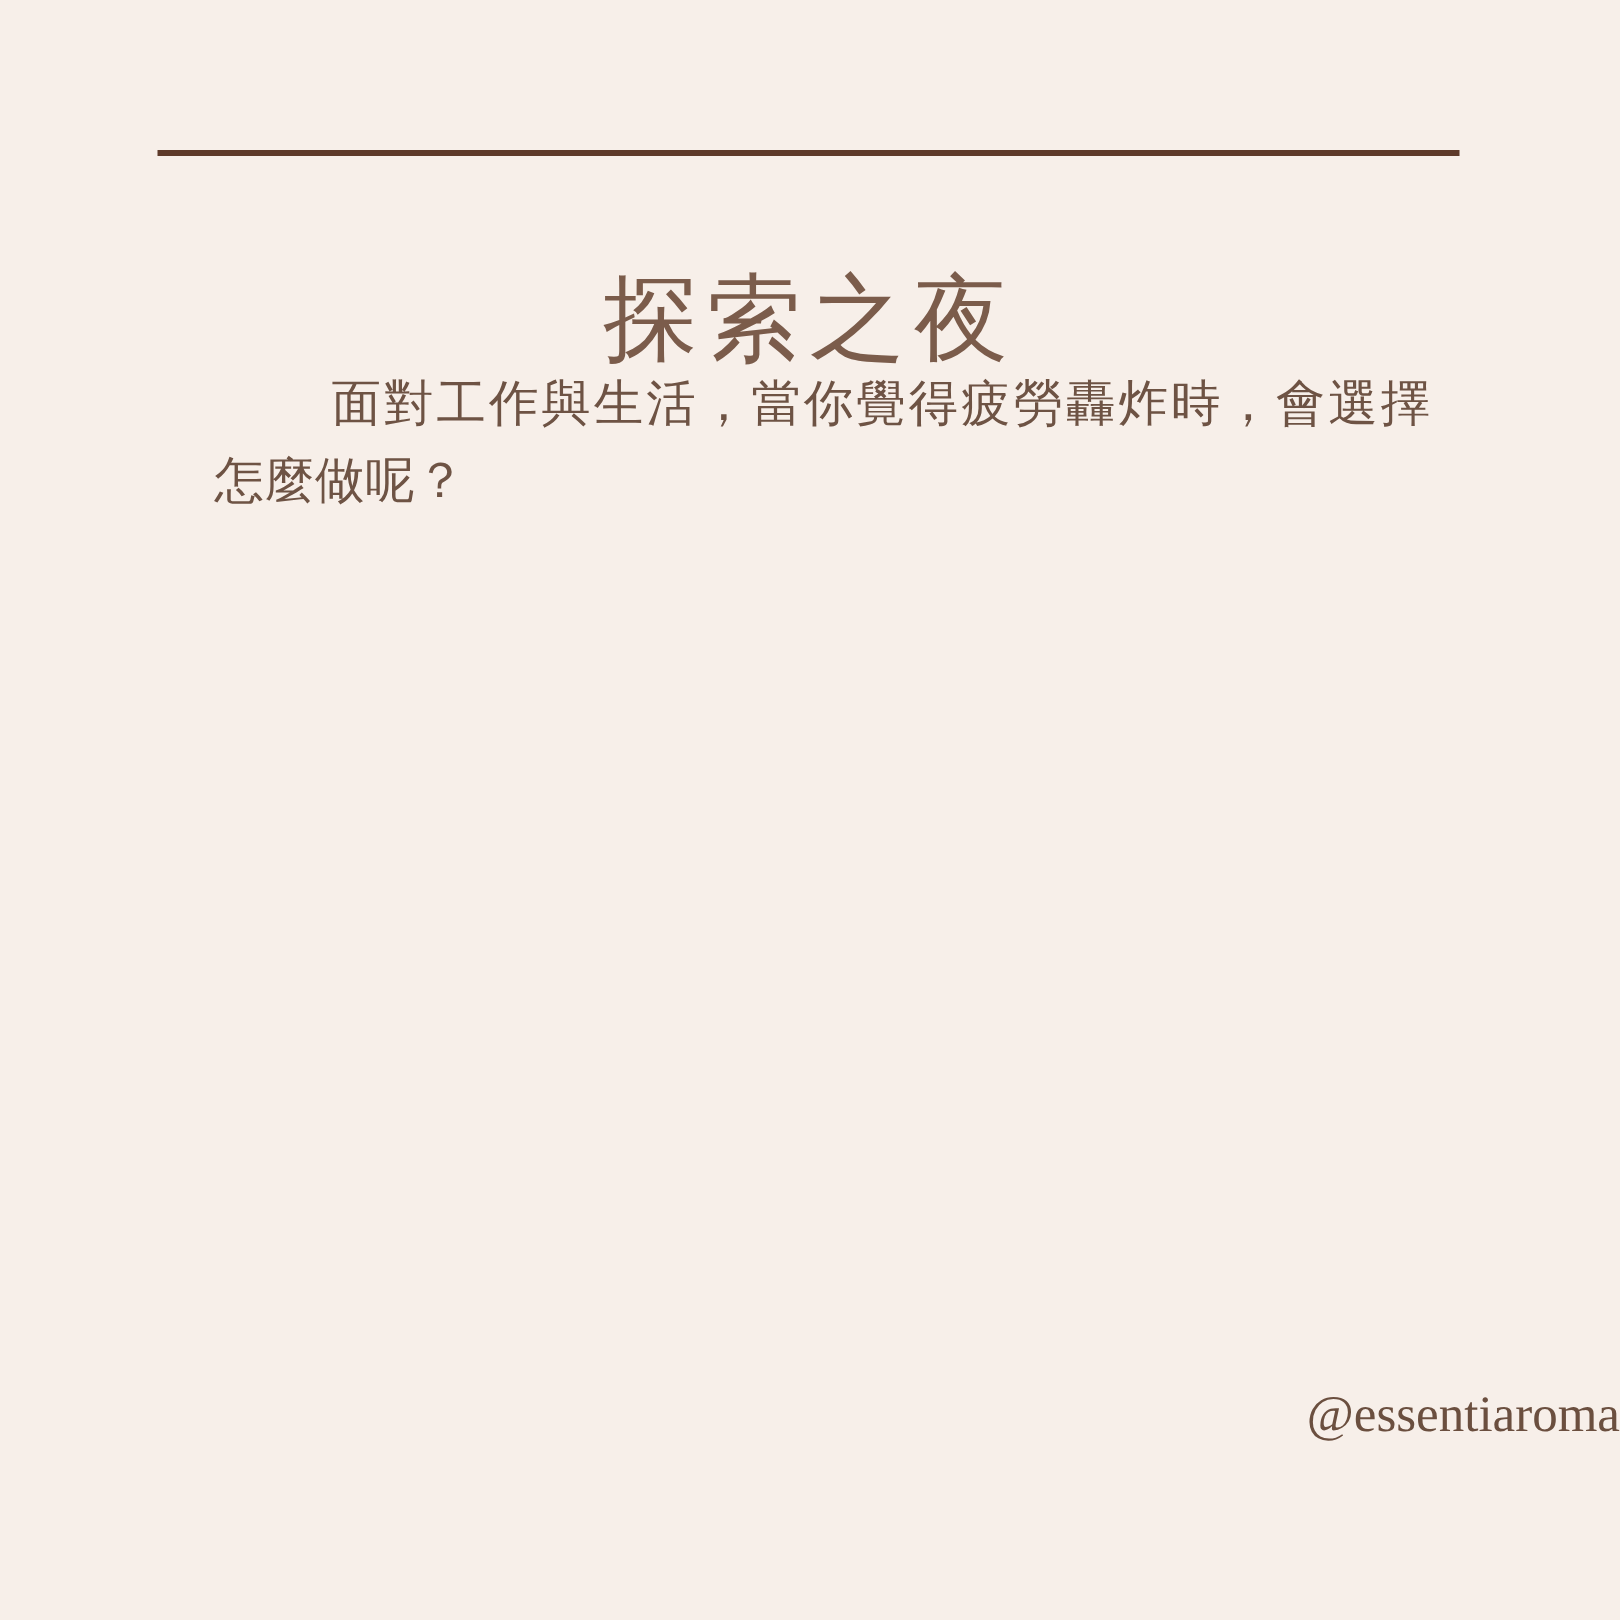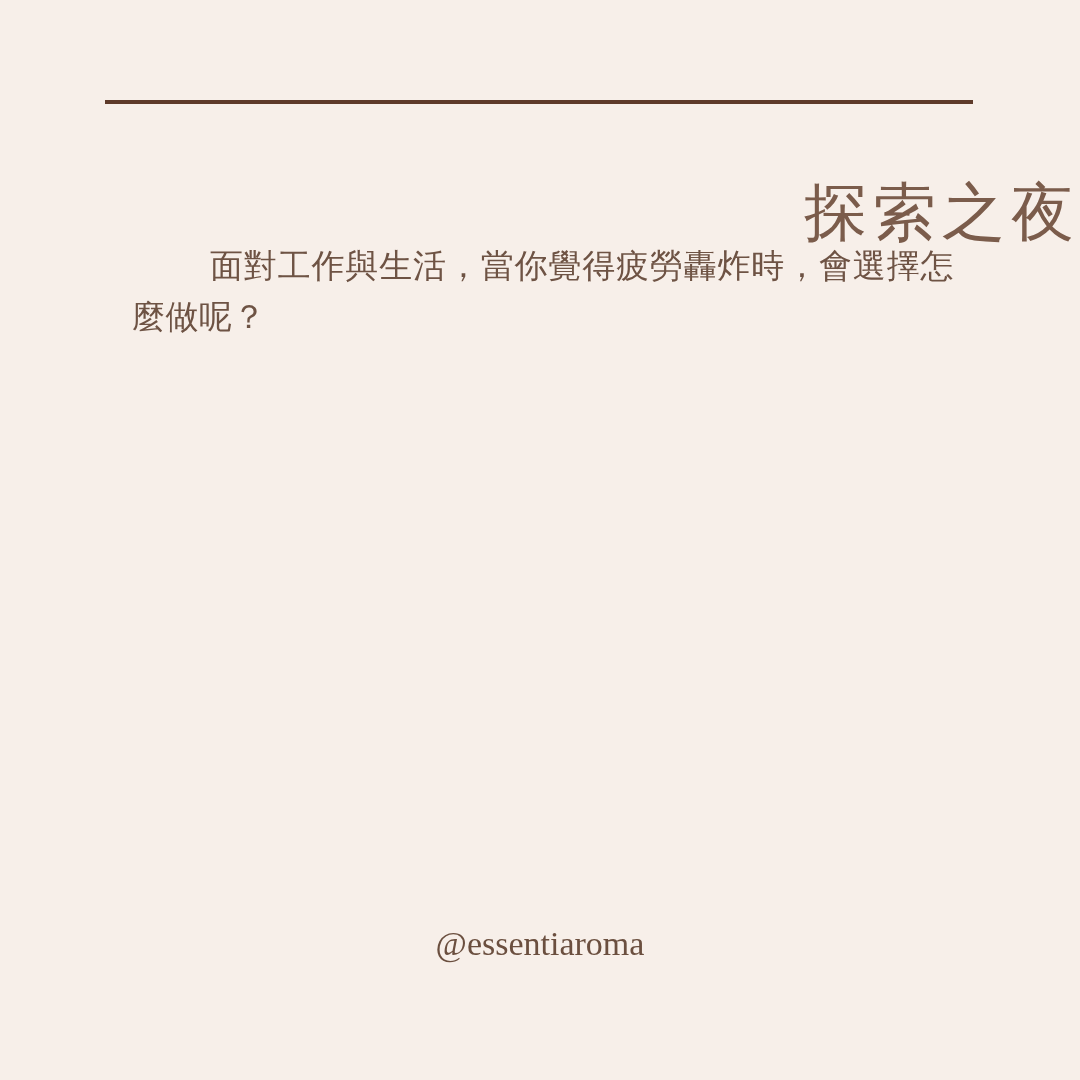--- a/index.html
+++ b/index.html
@@ -26,53 +26,52 @@
     top: 100px;
     width: 868px;
     height: 4px;
     background: #5e3a2a;
   }
   .title {
     position: absolute;
     left: 0;
     top: 128px;
     width: 1080px;
-    text-align: right;
+    text-align: center;
     font-size: 63px;
     letter-spacing: 6px;
     color: #7b5c4b;
     font-weight: 400;
     font-family: "DejaVu Sans", "Liberation Sans", sans-serif;
   }
   .body-block {
     position: absolute;
     left: 128px;
     top: 243px;
     width: 826px;
     color: #6e5344;
     font-size: 33px;
     line-height: 51px;
     letter-spacing: 0.5px;
     text-align: justify;
     font-family: "DejaVu Sans", "Liberation Sans", sans-serif;
   }
   .para {
-    margin: 0 0 32px 4px;
+    margin: 0 0 32px 15px;
     white-space: pre-wrap;
-    font-family: Liberation Mono, monospace;
   }
   .para.p1 { text-indent: 78px; }
   .para.p2 { text-indent: 92px; margin-bottom: 30px; }
   .para.p3 { text-indent: 62px; margin-bottom: 0; }
   .handle {
     position: absolute;
     left: 0;
     top: 925px;
     width: 1080px;
-    text-align: center;
+    text-align: right;
     font-size: 34px;
     color: #6b4f3f;
     font-family: "Liberation Serif", "DejaVu Serif", serif;
   }
 </style>
 </head>
 <body>
 
 <div class="page">
 

